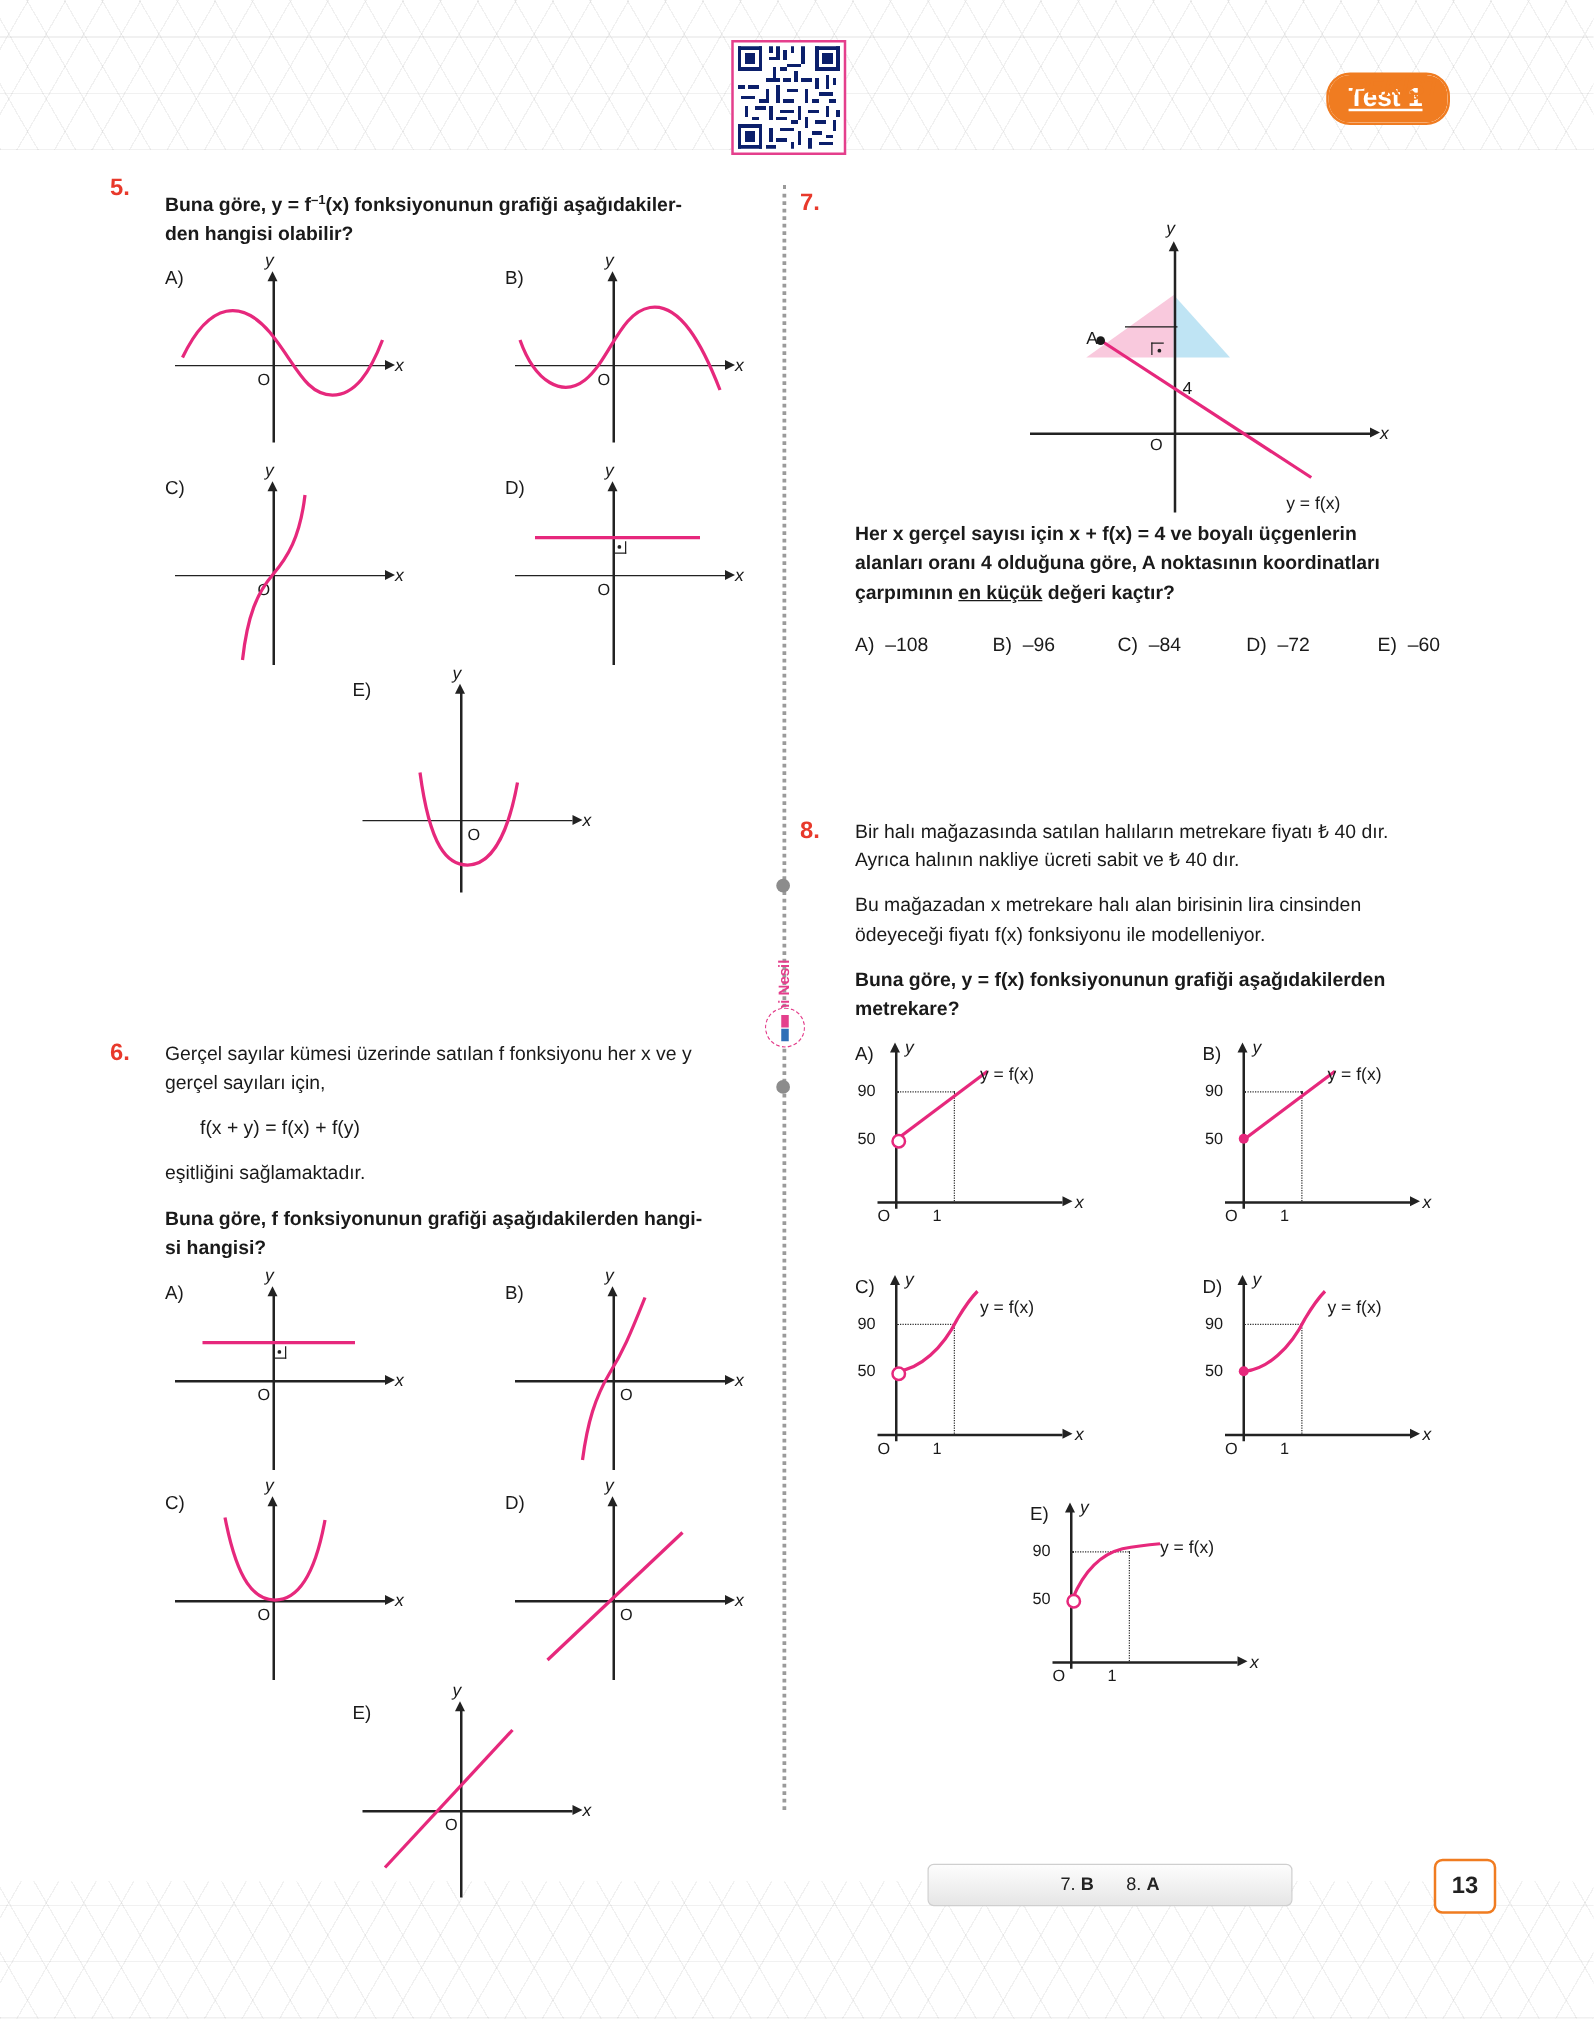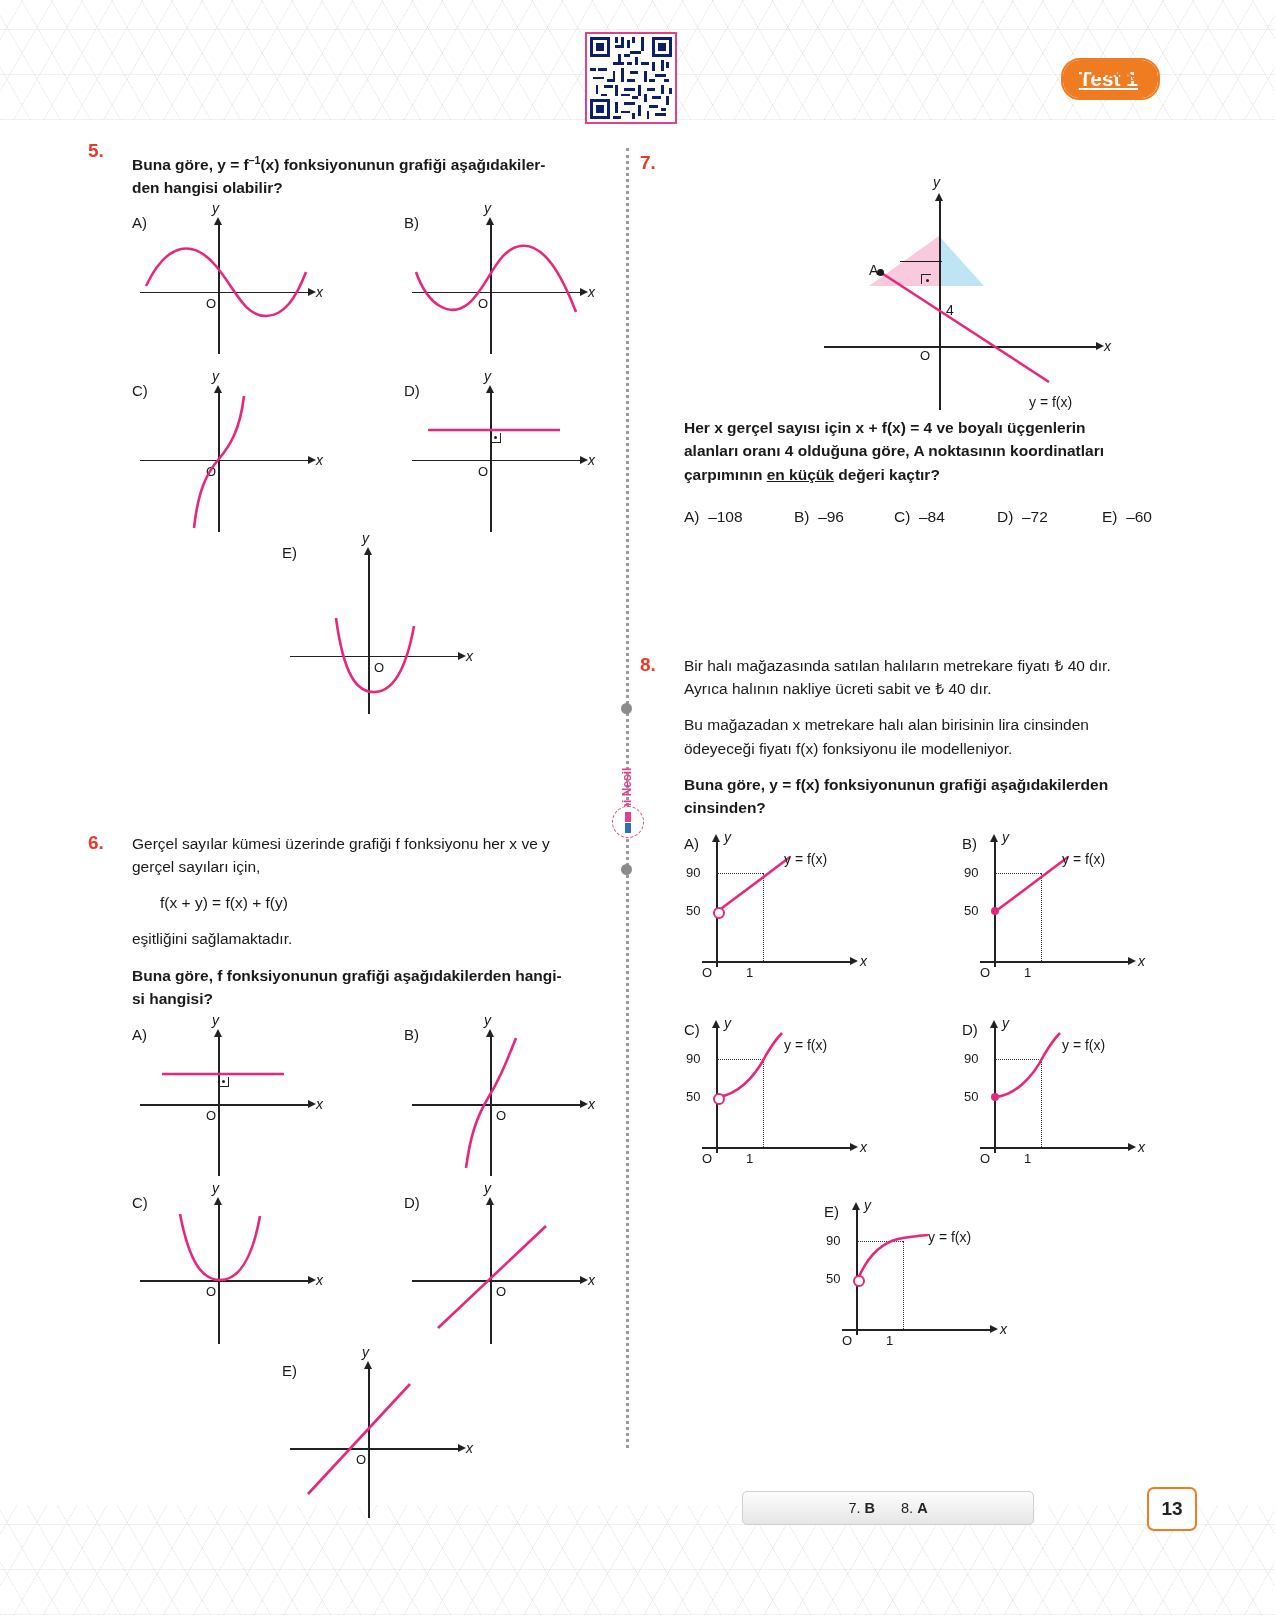--- a/index.html
+++ b/index.html
@@ -316,21 +316,21 @@
           </div>
 
         </div>
       </div>
     </div>
 
     <div class="q" style="margin-top:118px;">
       <div class="qnum">6.</div>
       <div class="qbody">
         <div class="qtext">
-          <span>Gerçel sayılar kümesi üzerinde grafiği f fonksiyonu her x ve y</span><br>
+          <span>Gerçel sayılar kümesi üzerinde satılan f fonksiyonu her x ve y</span><br>
           <span>gerçel sayıları için,</span>
         </div>
         <div class="sp"></div>
         <div class="qtext indent">f(x + y) = f(x) + f(y)</div>
         <div class="sp"></div>
         <div class="qtext">eşitliğini sağlamaktadır.</div>
         <div class="sp"></div>
         <div class="qtext bold">
           <span>Buna göre, f fonksiyonunun grafiği aşağıdakilerden hangi-</span><br>
           <span>si hangisi?</span>
@@ -478,21 +478,21 @@
           <span>Ayrıca halının nakliye ücreti sabit ve ₺ 40 dır.</span>
         </div>
         <div class="sp"></div>
         <div class="qtext">
           <span>Bu mağazadan x metrekare halı alan birisinin lira cinsinden</span><br>
           <span>ödeyeceği fiyatı f(x) fonksiyonu ile modelleniyor.</span>
         </div>
         <div class="sp"></div>
         <div class="qtext bold">
           <span>Buna göre, y = f(x) fonksiyonunun grafiği aşağıdakilerden</span><br>
-          <span>cinsinden?</span>
+          <span>metrekare?</span>
         </div>
 
         <div style="position:relative;height:520px;margin-top:16px;">
 
           <div class="opt" style="position:absolute;left:0;top:0;width:240px;height:155px;">
             <div class="optlabel" style="left:0;top:0;">A)</div>
             <div class="graph" style="position:absolute;left:0;top:0;width:240px;height:155px;">
               <div class="axis-x" style="left:18px;top:126px;width:148px;"></div>
               <div class="arrow-r" style="left:166px;top:122px;"></div>
               <div class="axis-y" style="left:32px;top:6px;height:126px;"></div>

